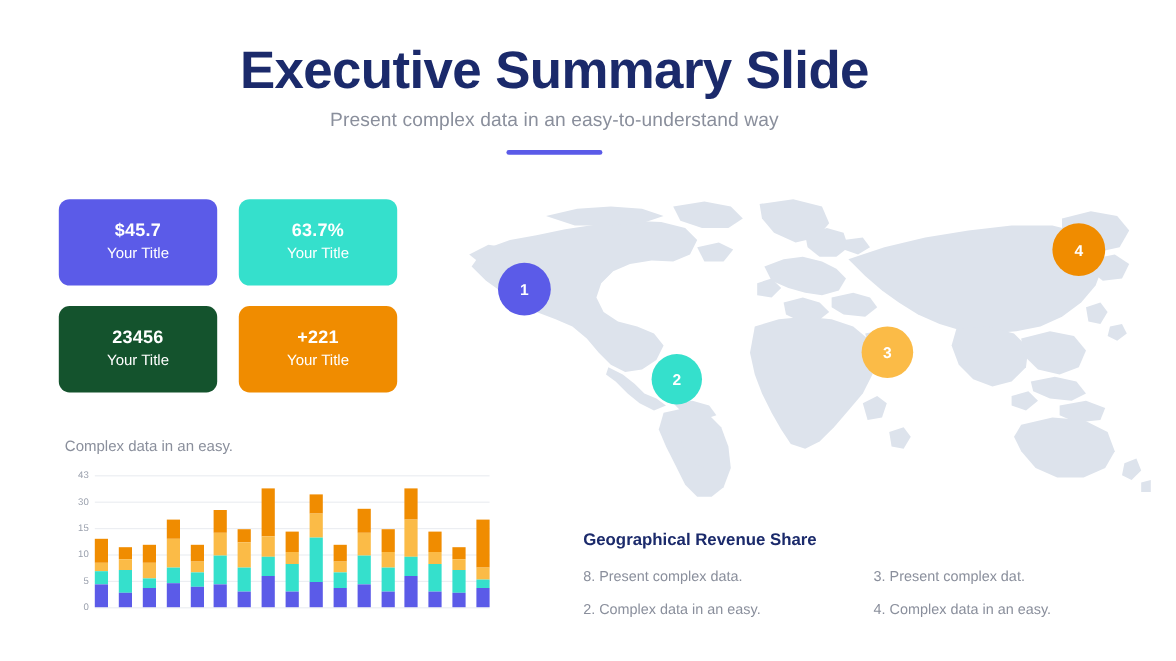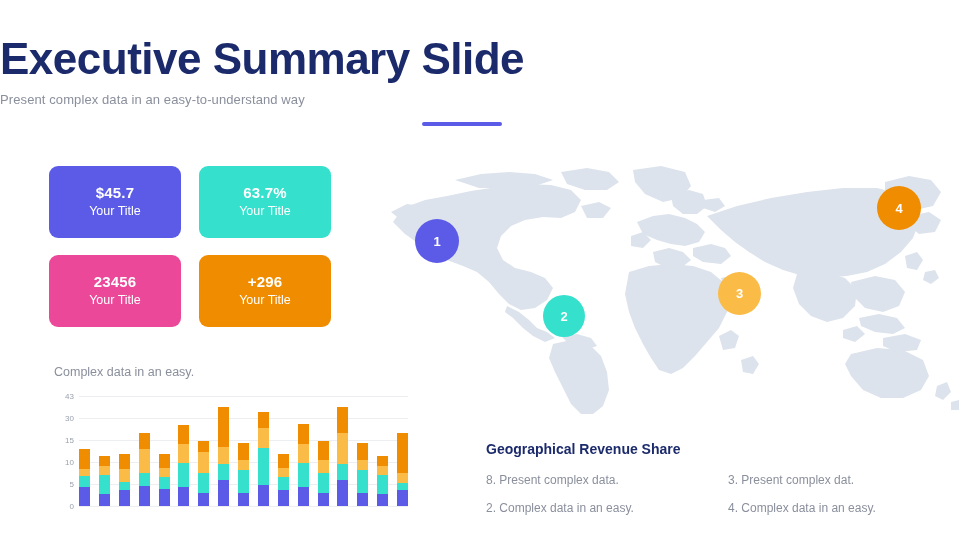--- a/index.html
+++ b/index.html
@@ -21,31 +21,32 @@
     width: 980px;
     height: 551px;
     background: #ffffff;
   }
 
   
   #header {
     position: absolute;
     left: 0; top: 34px;
     width: 924px;
+    text-align: center;
   }
   #slide-title {
     font-size: 44px;
     font-weight: bold;
     color: #1b2a6b;
     letter-spacing: -0.5px;
     line-height: 1.12;
     margin: 0;
   }
   #slide-subtitle {
-    font-size: 13px;
+    font-size: 16px;
     color: #8a8f9c;
     margin: 9px 0 0 0;
     letter-spacing: 0.1px;
   }
   #title-accent {
     width: 80px;
     height: 4px;
     background: #5b5be8;
     border-radius: 2px;
     margin: 15px auto 0 auto;
@@ -203,26 +204,26 @@
 
   <div id="kpi-grid">
       <div class="kpi-card" style="background: rgb(91, 91, 232);">
         <div class="kpi-value">$45.7</div>
         <div class="kpi-label">Your Title</div>
       </div>
       <div class="kpi-card" style="background: rgb(53, 224, 204);">
         <div class="kpi-value">63.7%</div>
         <div class="kpi-label">Your Title</div>
       </div>
-      <div class="kpi-card" style="background: #ec4899;">
+      <div class="kpi-card" style="background: #14532d;">
         <div class="kpi-value">23456</div>
         <div class="kpi-label">Your Title</div>
       </div>
       <div class="kpi-card" style="background: rgb(240, 140, 0);">
-        <div class="kpi-value">+296</div>
+        <div class="kpi-value">+221</div>
         <div class="kpi-label">Your Title</div>
       </div>
     </div>
 
   <div id="chart-section">
     <div id="chart-caption">Complex data in an easy.</div>
     <div id="chart-frame">
       <div id="y-axis">
           <div class="y-tick" style="top: 0px;">43</div>
           <div class="y-tick" style="top: 22px;">30</div>

